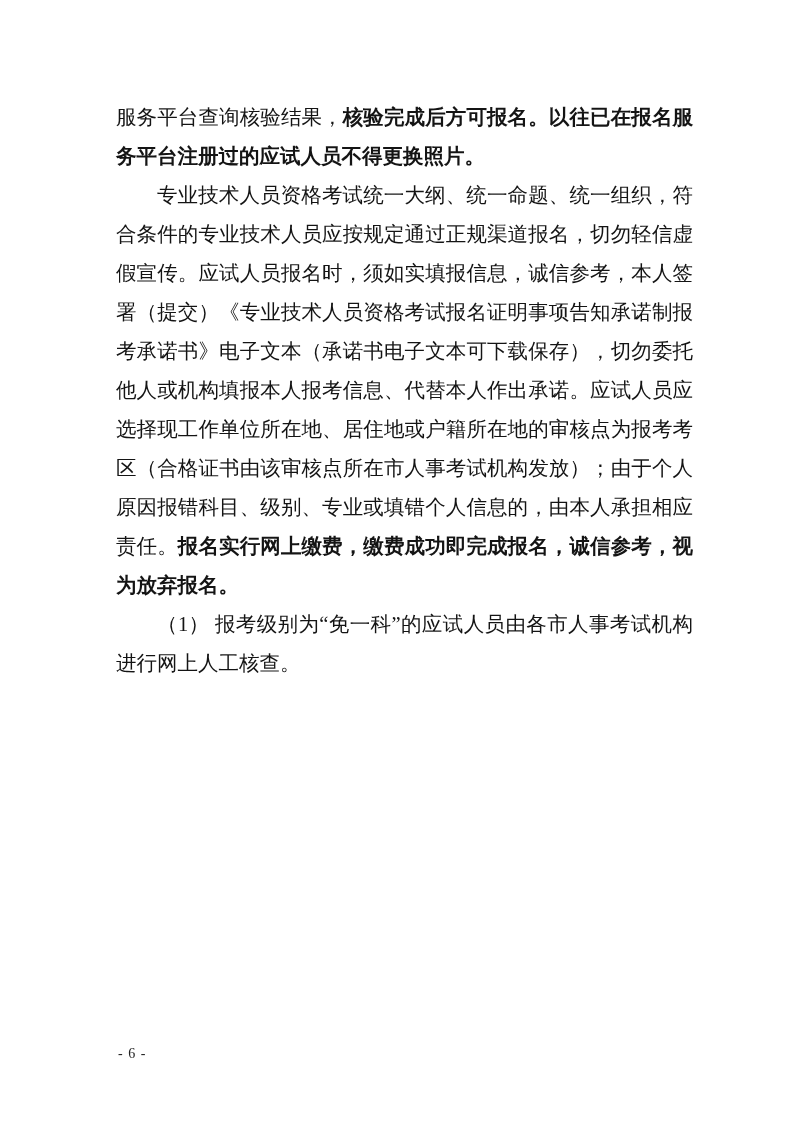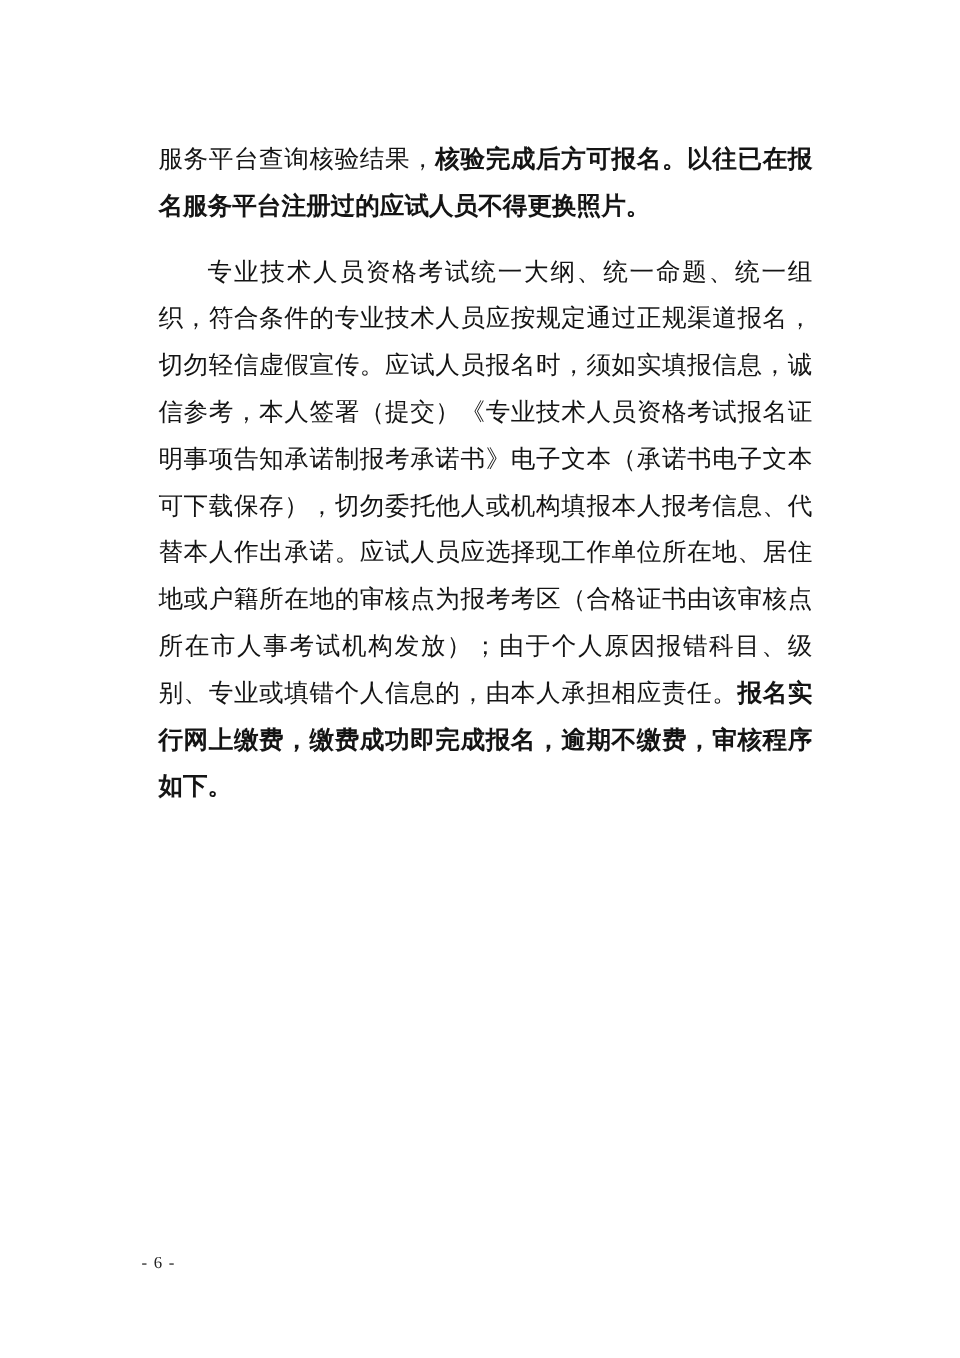--- a/index.html
+++ b/index.html
@@ -14,42 +14,43 @@
   }
   .content {
     position: absolute;
     left: 116px;
     top: 98px;
     width: 577px;
     font-size: 20.5px;
     line-height: 39px;
     text-align: justify;
   }
-  .para { margin: 16px; padding: 0; }
+  .para { margin: 0; padding: 0; }
   .para.indent { text-indent: 41px; }
   .run-bold { font-weight: 700; }
   .footer-pagenum {
     position: absolute;
     left: 118px;
     top: 1046px;
     font-size: 14px;
     letter-spacing: 1px;
     color: #222222;
   }
 </style>
 </head>
 <body>
 
 <div class="page">
   <div class="content">
 
     <p class="para"><span>服务平台查询核验结果，</span><span class="run-bold">核验完成后方可报名。以往已在报名服务平台注册过的应试人员不得更换照片。</span></p>
 
-    <p class="para indent"><span>专业技术人员资格考试统一大纲、统一命题、统一组织，符合条件的专业技术人员应按规定通过正规渠道报名，切勿轻信虚假宣传。应试人员报名时，须如实填报信息，诚信参考，本人签署（提交）《专业技术人员资格考试报名证明事项告知承诺制报考承诺书》电子文本（承诺书电子文本可下载保存），切勿委托他人或机构填报本人报考信息、代替本人作出承诺。应试人员应选择现工作单位所在地、居住地或户籍所在地的审核点为报考考区（合格证书由该审核点所在市人事考试机构发放）；由于个人原因报错科目、级别、专业或填错个人信息的，由本人承担相应责任。</span><span class="run-bold">报名实行网上缴费，缴费成功即完成报名，逾期不缴费，审核程序如下。</span></p>
+    <p class="para indent"><span>专业技术人员资格考试统一大纲、统一命题、统一组织，符合条件的专业技术人员应按规定通过正规渠道报名，切勿轻信虚假宣传。应试人员报名时，须如实填报信息，诚信参考，本人签署（提交）《专业技术人员资格考试报名证明事项告知承诺制报考承诺书》电子文本（承诺书电子文本可下载保存），切勿委托他人或机构填报本人报考信息、代替本人作出承诺。应试人员应选择现工作单位所在地、居住地或户籍所在地的审核点为报考考区（合格证书由该审核点所在市人事考试机构发放）；由于个人原因报错科目、级别、专业或填错个人信息的，由本人承担相应责任。</span><span class="run-bold">报名实行网上缴费，缴费成功即完成报名，诚信参考，视为放弃报名。</span></p>
 
 
 
 
+    <p class="para indent"><span>（1） 报考级别为“免一科”的应试人员由各市人事考试机构进行网上人工核查。</span></p>
 
   </div>
 
   <div class="footer-pagenum">- 6 -</div>
 </div>
 
 </body></html>

